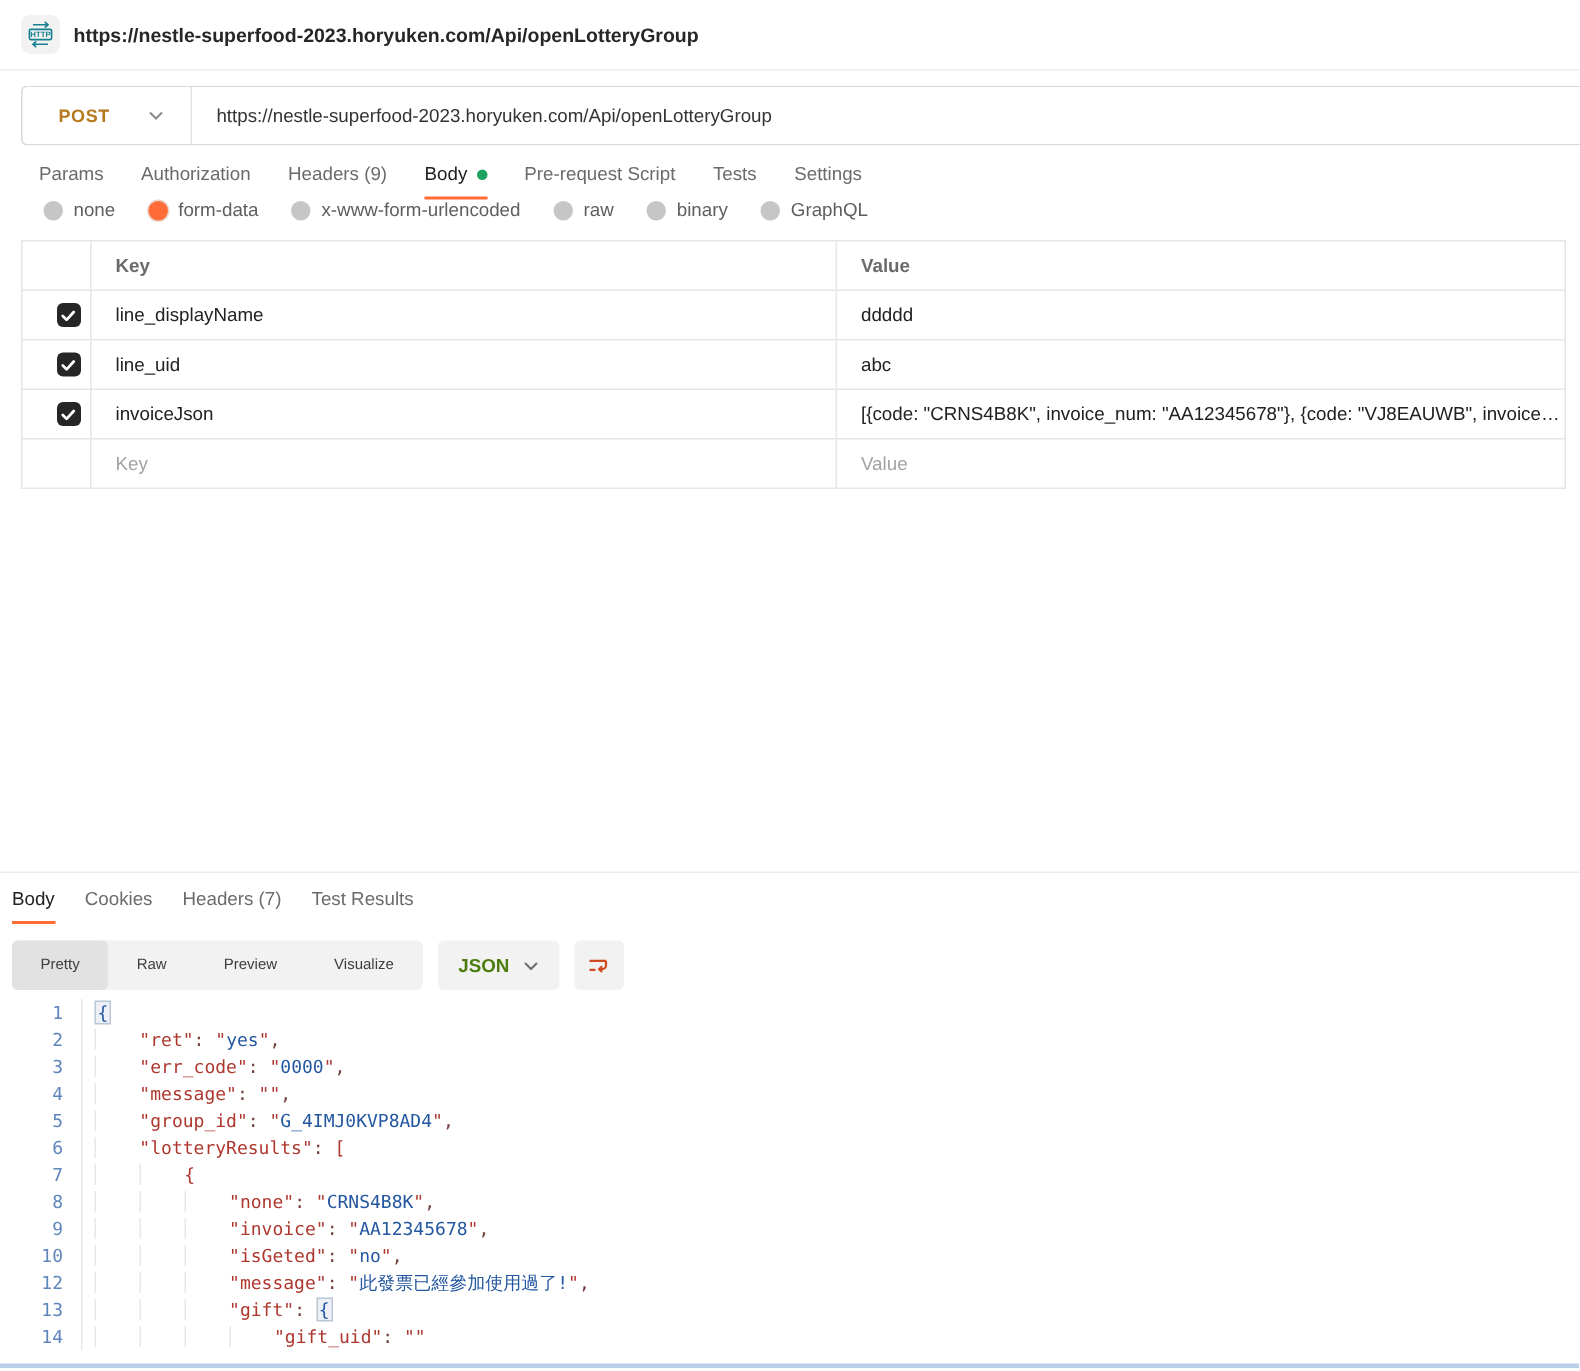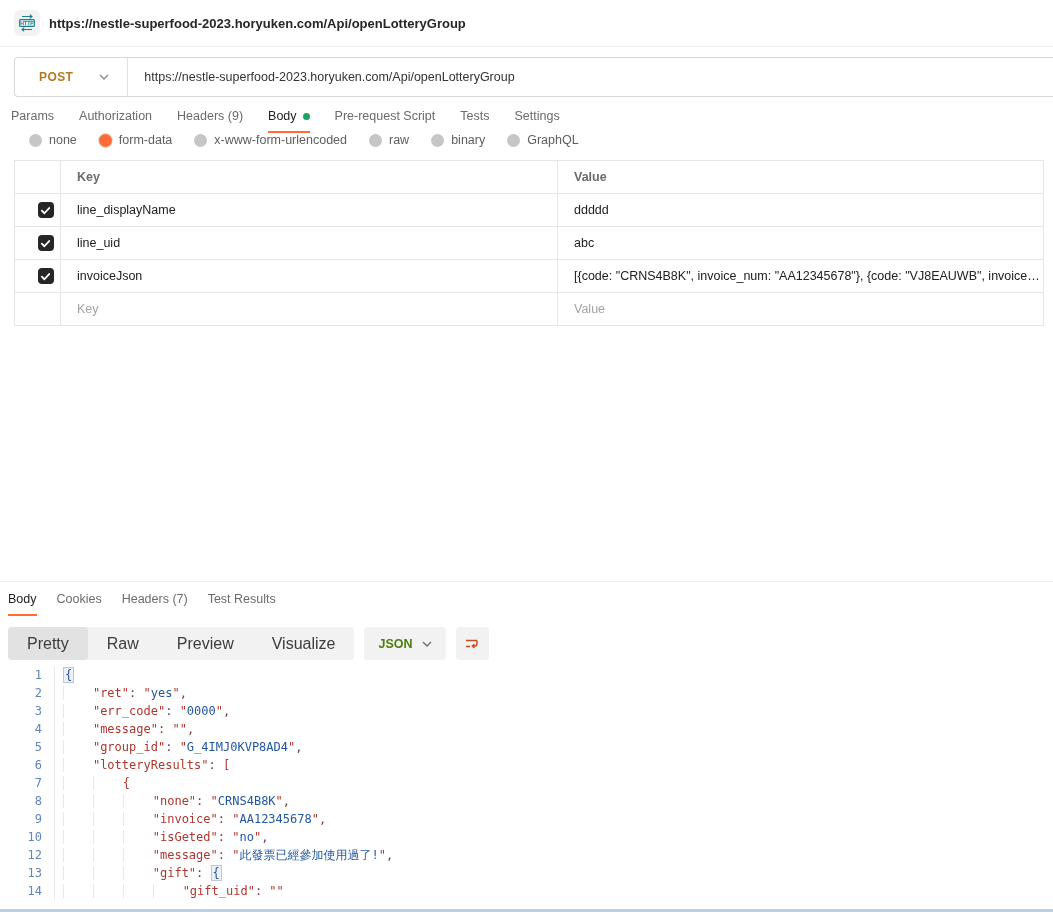--- a/index.html
+++ b/index.html
@@ -22,21 +22,21 @@
   
   .url-bar{height:40px;margin:10px -1px 0 14px;border:1px solid #D8D8D8;
     border-right:none;border-radius:4px 0 0 4px;display:flex;align-items:center}
   .method{display:flex;align-items:center;gap:26px;padding:0 18px 0 24px;height:100%;cursor:pointer}
   .method .m-label{font-size:12px;font-weight:700;letter-spacing:.4px;color:var(--method)}
   .vdiv{width:1px;height:100%;background:#E2E2E2}
   .url-input{border:none;outline:none;flex:1;margin-left:16px;font-size:12.5px;
     color:#333;font-family:"Liberation Sans",sans-serif;background:transparent}
 
   
-  .req-tabs{display:flex;gap:25px;padding-left:11px;margin-top:12px}
+  .req-tabs{display:flex;gap:25px;padding-left:26px;margin-top:12px}
   .tab{font-size:12.5px;color:var(--muted);padding-bottom:8px;cursor:pointer;
     display:flex;align-items:center;gap:6px;border-bottom:2px solid transparent}
   .tab.active{color:var(--text);border-bottom-color:var(--accent)}
   .dot{width:7px;height:7px;border-radius:50%;background:var(--dot-green)}
 
   
   .modes{display:flex;gap:22px;padding-left:29px;align-items:center}
   .mode{display:flex;align-items:center;gap:7px;cursor:pointer}
   .rc{width:13px;height:13px;border-radius:50%;background:#C6C6C6}
   .rc.sel{background:var(--accent);box-shadow:0 0 0 1px #E8D5CC}
@@ -52,21 +52,21 @@
   td.check{padding:0;text-align:center;vertical-align:middle}
   .cb{width:16px;height:16px;border-radius:4px;background:#262626;margin:0 auto;
     display:flex;align-items:center;justify-content:center;cursor:pointer}
   .ph{color:#A3A3A3}
 
   
   .resp{position:absolute;top:581px;left:0;right:0;bottom:0;border-top:1px solid #ECECEC;overflow:hidden}
   .resp-tabs{display:flex;gap:20px;padding-left:8px;margin-top:10px}
   .resp-toolbar{display:flex;gap:10px;margin:11px 0 0 8px;align-items:center}
   .segmented{display:flex;background:#F2F2F2;border-radius:4px;height:33px;align-items:stretch}
-  .seg{display:flex;align-items:center;padding:0 19px;font-size:16px;color:#3C3C3C;
+  .seg{display:flex;align-items:center;padding:0 19px;font-size:10px;color:#3C3C3C;
     border-radius:4px;cursor:pointer}
   .seg.active{background:#E2E2E2}
   .dd{display:flex;align-items:center;gap:9px;background:#F2F2F2;border-radius:4px;
     height:33px;padding:0 14px;cursor:pointer}
   .dd .dd-label{font-size:12.5px;font-weight:600;color:#4d7c0f}
   .wrapbtn{width:33px;height:33px;border:none;background:#F2F2F2;border-radius:4px;
     display:flex;align-items:center;justify-content:center;cursor:pointer}
 
   
   .code{margin-top:6px;font-family:"DejaVu Sans Mono",monospace;font-size:12px;line-height:18px}

